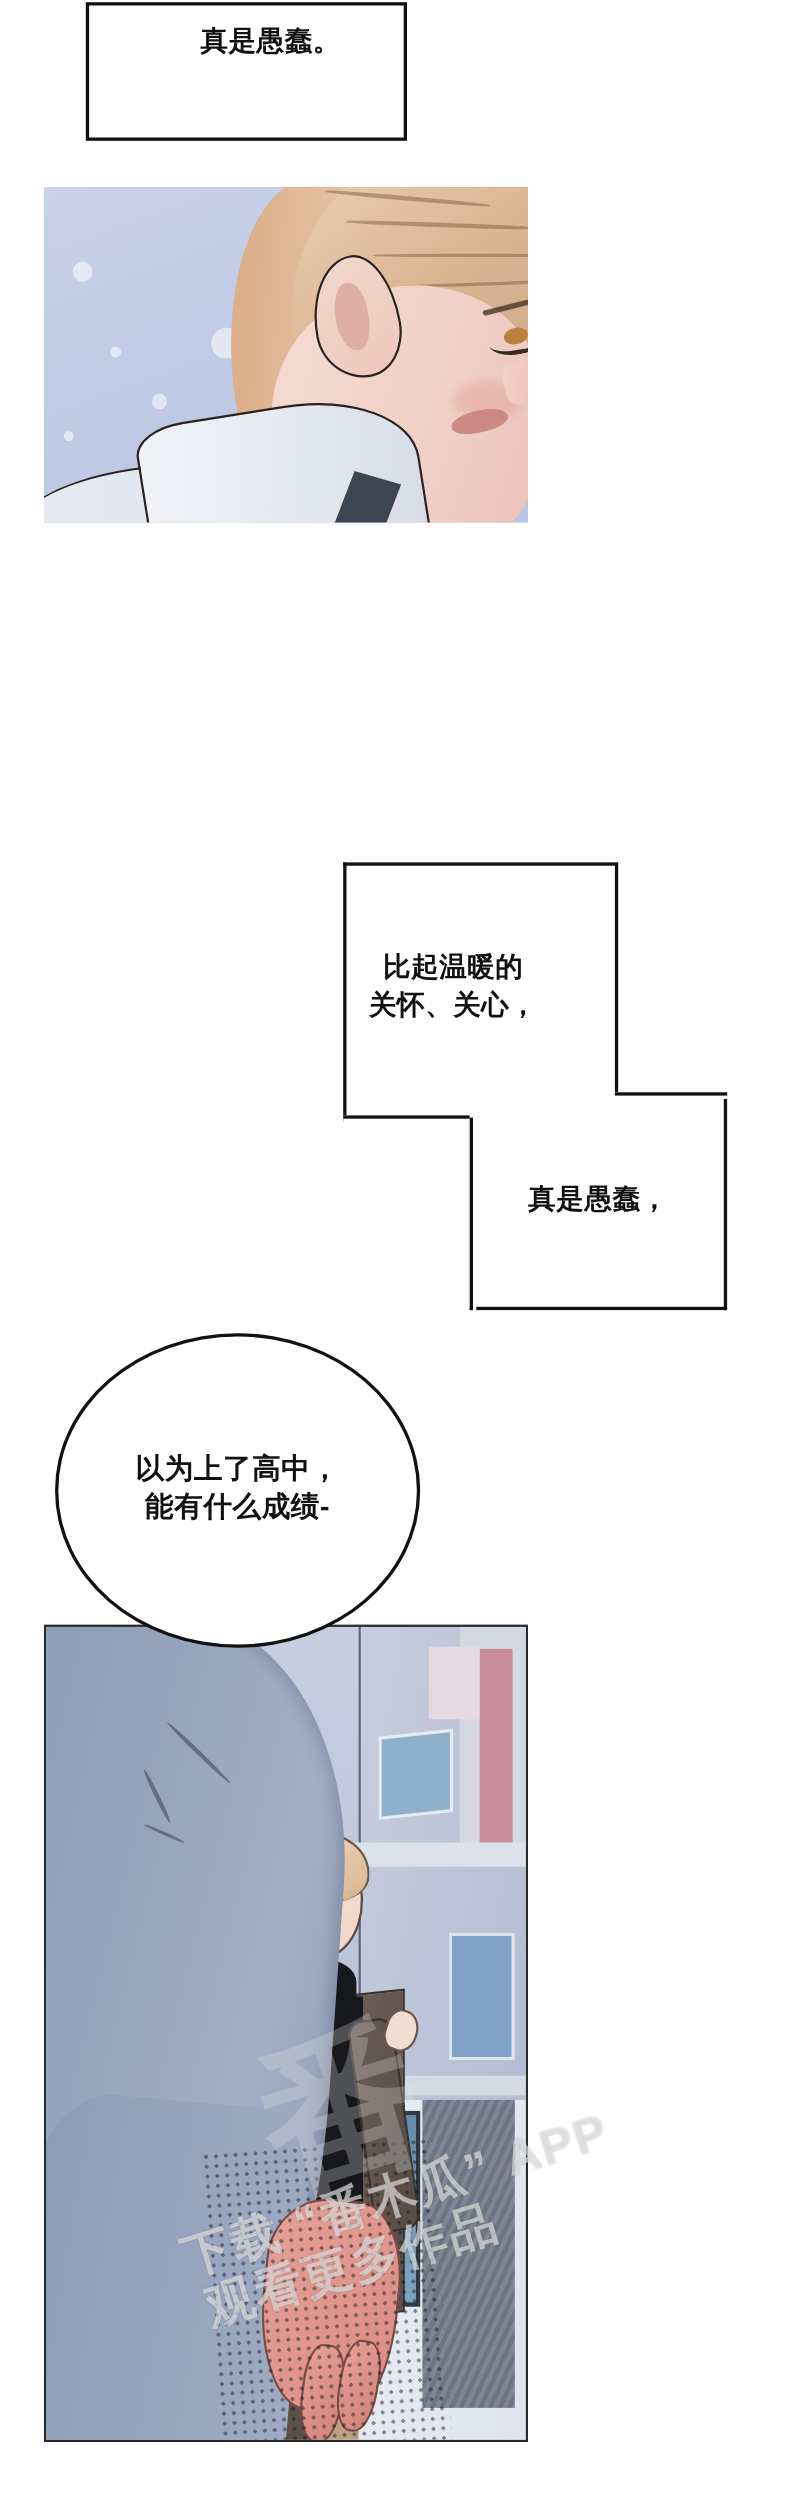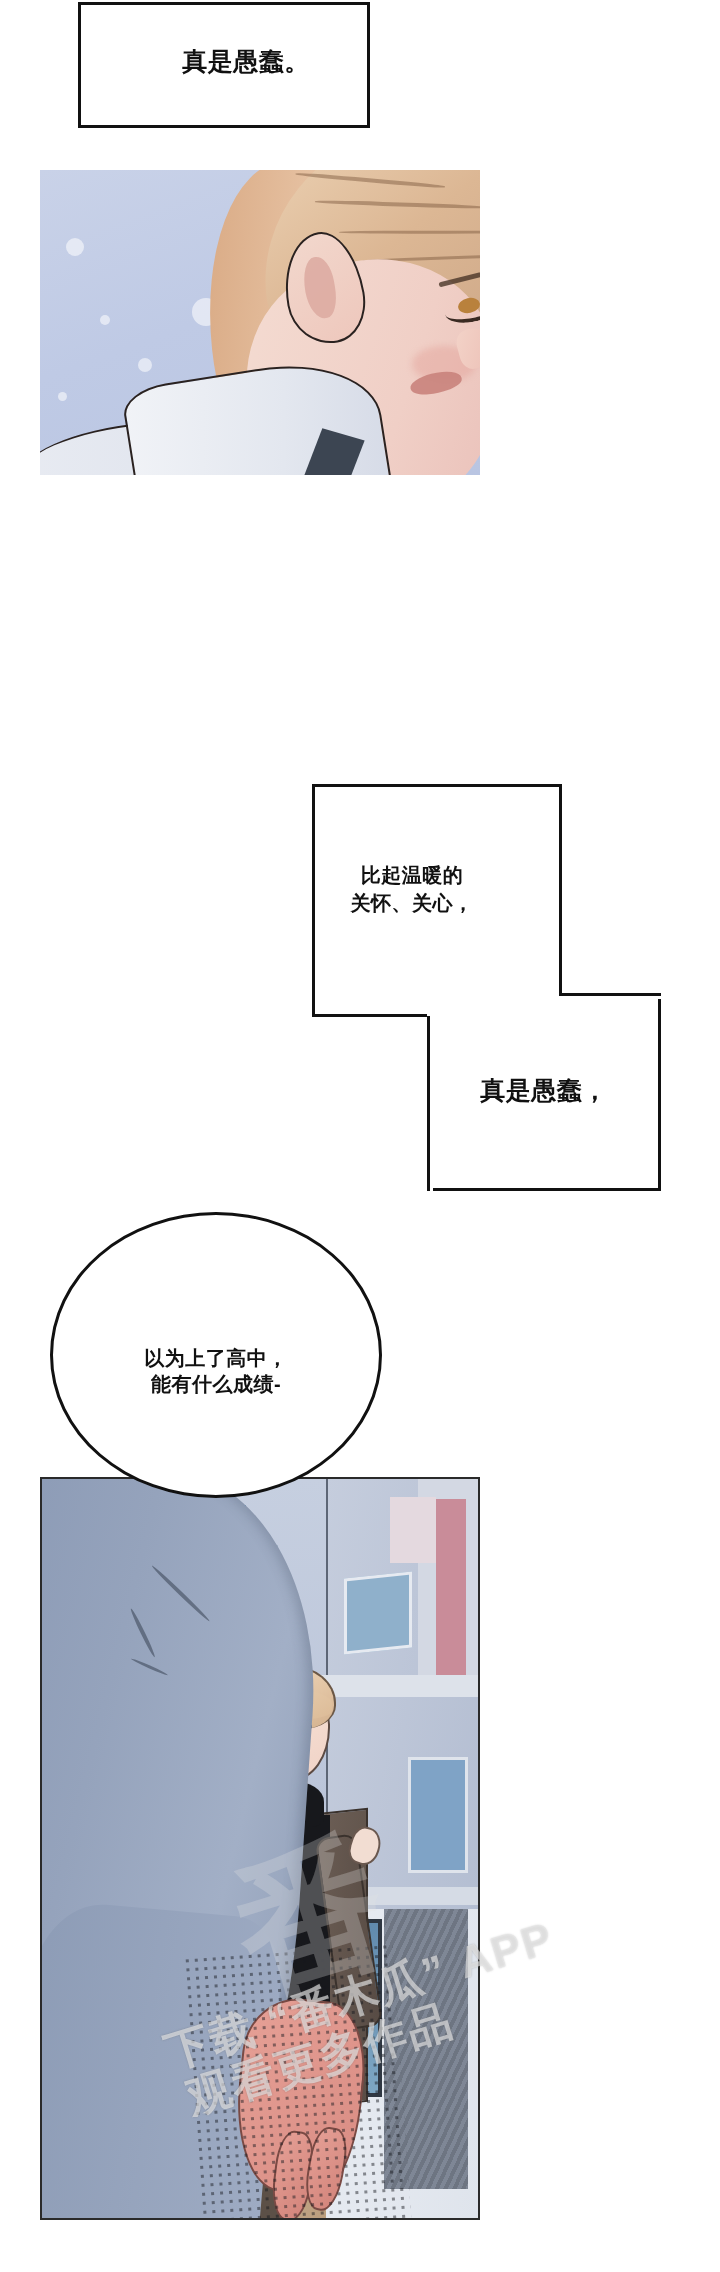--- a/index.html
+++ b/index.html
@@ -198,21 +198,21 @@
     position:absolute;color:rgba(225,225,225,.28);font-weight:700;font-size:150px;
     transform:rotate(-17deg);pointer-events:none;
   }
 </style>
 </head>
 <body>
 
 <div class="page">
 
   <div class="narr-box" id="nb1" style="left:78px;top:2px;width:292px;height:126px;"></div>
-  <div class="narr-text" id="nb1t" style="left:78px;top:44px;width:336px;font-size:25px;">真是愚蠢。</div>
+  <div class="narr-text" id="nb1t" style="left:78px;top:20px;width:336px;font-size:25px;">真是愚蠢。</div>
 
   <div class="panel" id="panel1">
     <div id="p1-sky"></div>
 
     <div class="snow" style="left:26px;top:68px;width:18px;height:18px;"></div>
     <div class="snow" style="left:60px;top:145px;width:10px;height:10px;"></div>
     <div class="snow" style="left:152px;top:128px;width:28px;height:28px;"></div>
     <div class="snow" style="left:98px;top:188px;width:14px;height:14px;"></div>
     <div class="snow" style="left:18px;top:222px;width:9px;height:9px;"></div>
 
@@ -235,30 +235,30 @@
       <div id="p1-ear-in"></div>
     </div>
     <div id="p1-shoulder"></div>
     <div id="p1-collar"></div>
     <div id="p1-tie"></div>
   </div>
 
   <div class="narr-box" id="nb2" style="left:312px;top:784px;width:250px;height:236px;border-bottom:none;border-right:none;"></div>
   <div class="narr-box" id="nb2b" style="left:312px;top:1014px;width:118px;height:6px;border:none;border-top:3px solid #111;"></div>
   <div class="narr-box" id="nb2r" style="left:559px;top:784px;width:6px;height:212px;border:none;border-left:3px solid #111;"></div>
-  <div class="narr-text" id="nb2t" style="left:312px;top:862px;width:200px;font-size:20px;">比起温暖的
+  <div class="narr-text" id="nb2t" style="left:312px;top:862px;width:200px;font-size:25px;">比起温暖的
 关怀、关心，</div>
 
   <div class="narr-box" id="nb3" style="left:427px;top:993px;width:234px;height:198px;border-top:none;border-left:none;"></div>
   <div class="narr-box" id="nb3t2" style="left:559px;top:993px;width:102px;height:6px;border:none;border-top:3px solid #111;"></div>
   <div class="narr-box" id="nb3l" style="left:427px;top:1016px;width:6px;height:175px;border:none;border-left:3px solid #111;"></div>
   <div class="narr-text" id="nb3t" style="left:427px;top:1073px;width:234px;font-size:25px;">真是愚蠢，</div>
 
   <div class="bubble" id="bub1" style="left:50px;top:1212px;width:332px;height:286px;"></div>
-  <div class="bubble-text" id="bub1t" style="left:50px;top:1345px;width:332px;font-size:20px;">以为上了高中，
+  <div class="bubble-text" id="bub1t" style="left:50px;top:1318px;width:332px;font-size:26px;">以为上了高中，
 能有什么成绩-</div>
 
   <div class="panel" id="panel2">
     <div id="p2-sky"></div>
 
     <div id="p2-bldgR"></div>
     <div id="p2-bldgR2"></div>
     <div id="p2-pinkwall"></div>
     <div id="p2-pinkwall2"></div>
     <div class="p2-win" id="p2-win1"></div>

